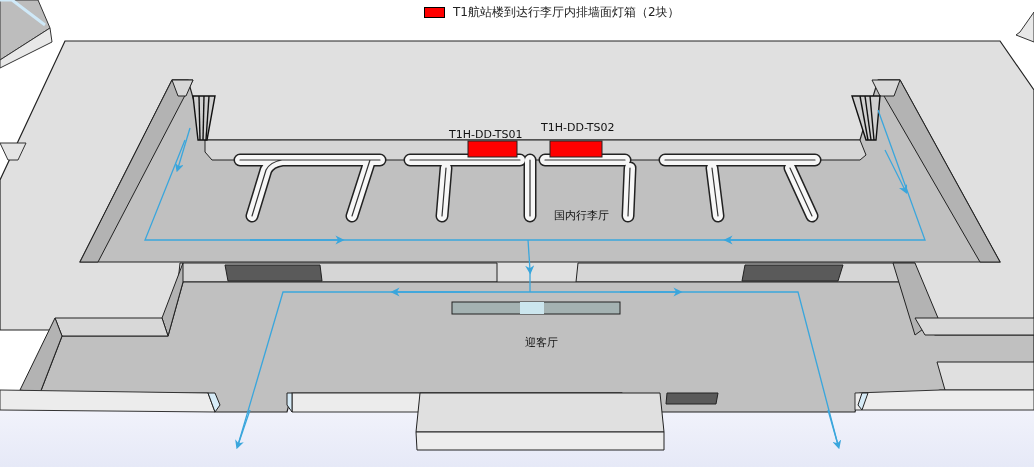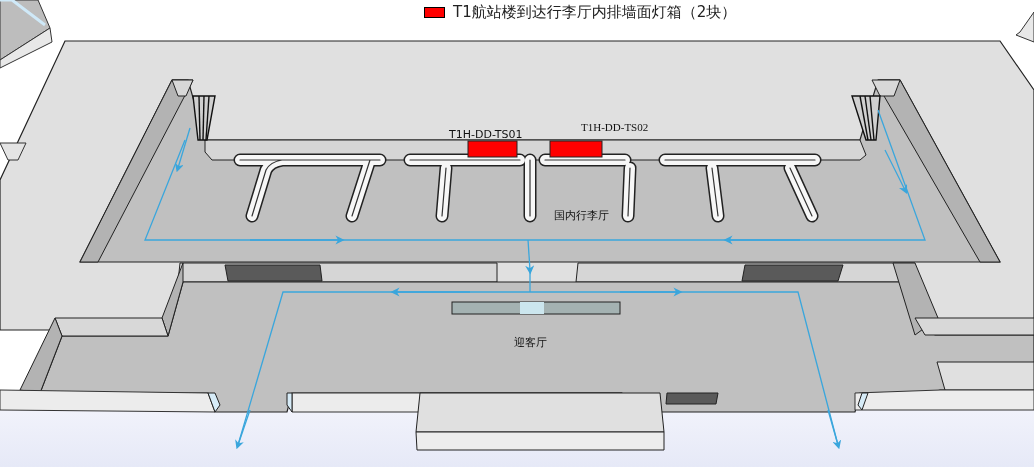--- a/index.html
+++ b/index.html
@@ -1,18 +1,18 @@
 <!DOCTYPE html>
 <html><head>
 <meta charset="utf-8">
 <style>
   html,body{margin:0;padding:0;background:#fff;}
   body{width:1034px;height:467px;overflow:hidden;position:relative;font-family:"DejaVu Sans","Liberation Sans",sans-serif;}
   #stage{position:absolute;left:0;top:0;width:1034px;height:467px;}
-  .legend{position:absolute;left:424px;top:5px;height:14px;display:flex;align-items:center;gap:8px;font-size:15px;color:#222;}
+  .legend{position:absolute;left:424px;top:5px;height:14px;display:flex;align-items:center;gap:8px;font-size:12px;color:#222;}
   .legend-swatch{width:19px;height:9px;background:#ff0000;border:1px solid #000;}
   .lbl{position:absolute;font-size:11px;color:#111;white-space:nowrap;}
 </style>
 </head>
 <body>
 
 <div id="stage">
 <svg width="1034" height="467" viewBox="0 0 1034 467" xmlns="http://www.w3.org/2000/svg">
   <defs>
     <linearGradient id="bg" x1="0" y1="0" x2="0" y2="1">
@@ -131,15 +131,15 @@
   </g>
 </svg>
 </div>
 
 <div class="legend">
   <span class="legend-swatch"></span>
   <span>T1航站楼到达行李厅内排墙面灯箱（2块）</span>
 </div>
 
 <span class="lbl" style="left:449px;top:128px;">T1H-DD-TS01</span>
-<span class="lbl" style="left:581px;top:121px;font-family:Liberation Serif, serif;">T1H-DD-TS02</span>
+<span class="lbl" style="left:541px;top:121px;">T1H-DD-TS02</span>
 <span class="lbl" style="left:554px;top:208px;">国内行李厅</span>
-<span class="lbl" style="left:514px;top:335px;font-family:Liberation Serif, serif;">迎客厅</span>
+<span class="lbl" style="left:525px;top:335px;font-family:Liberation Serif, serif;">迎客厅</span>
 
 </body></html>

